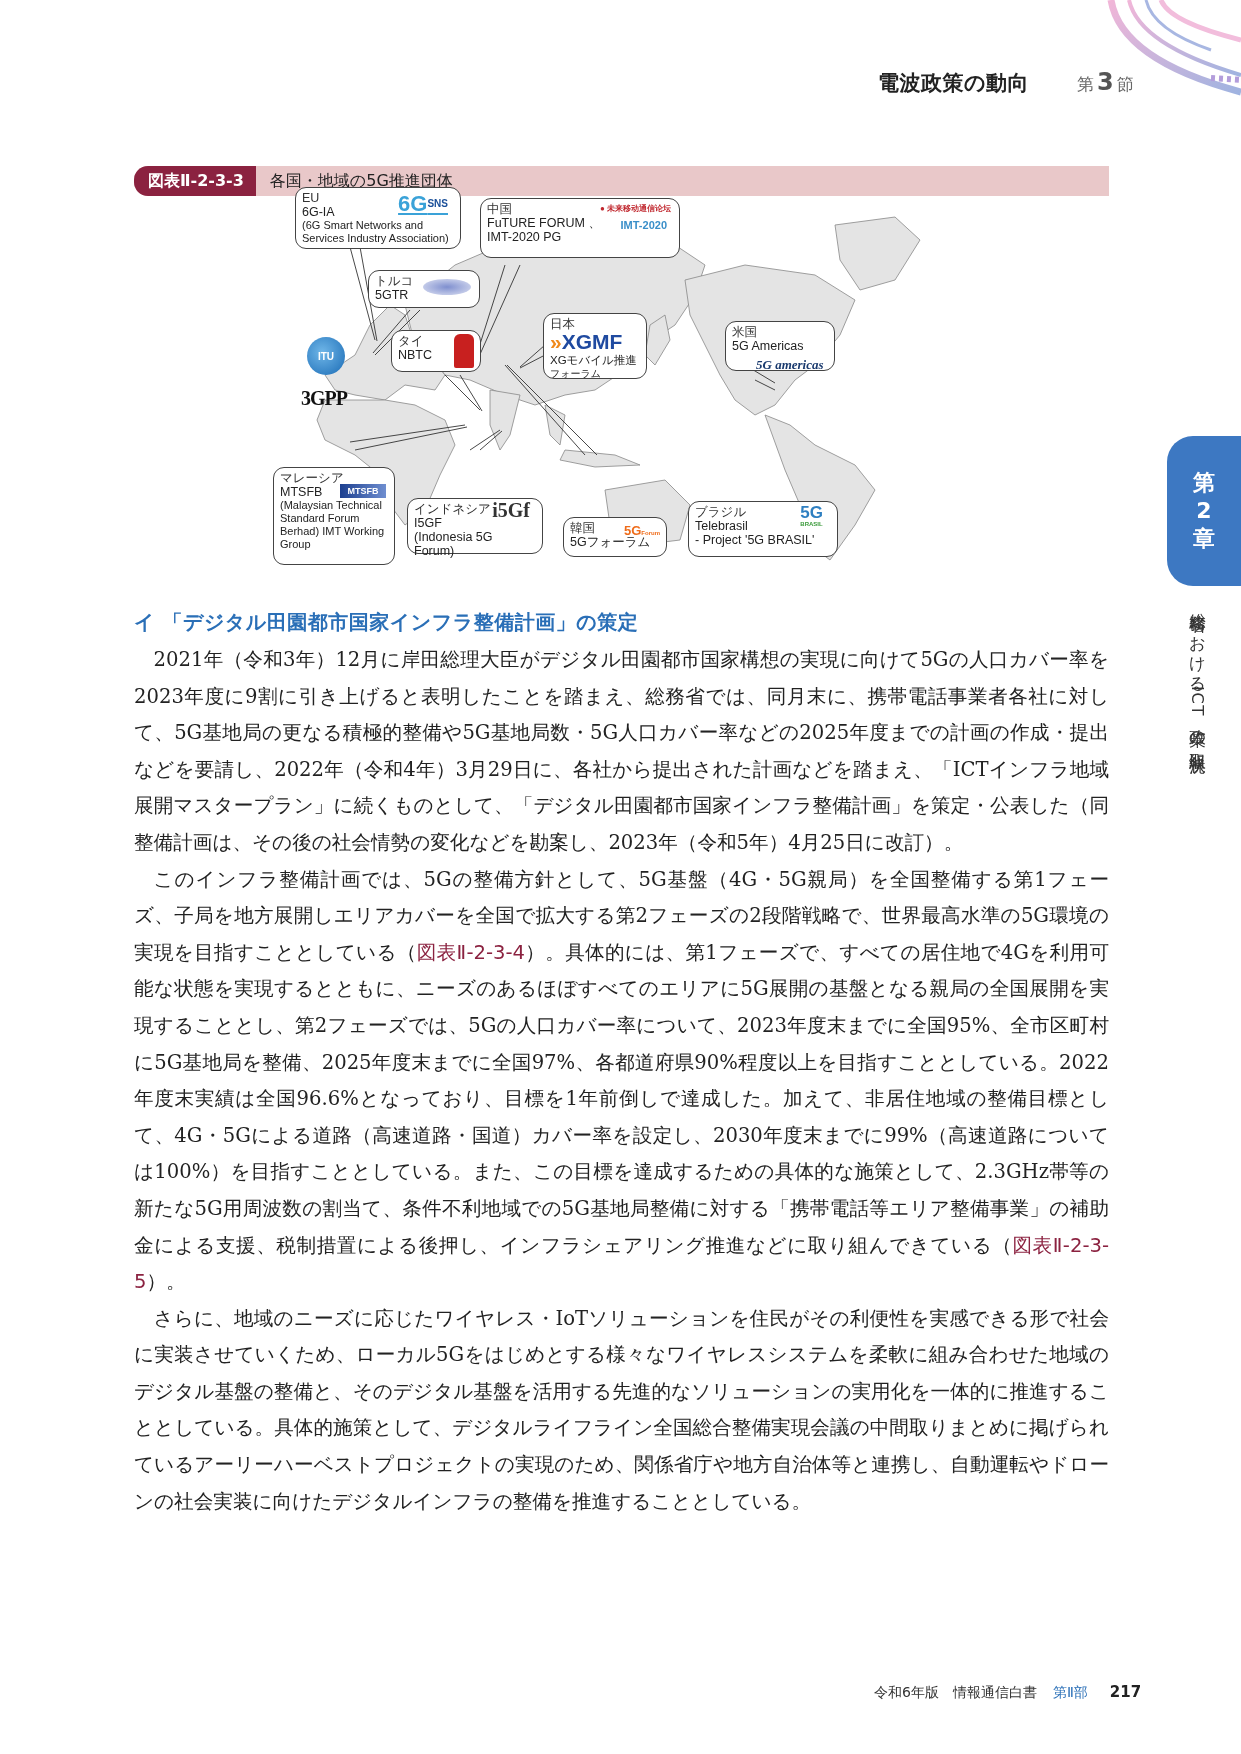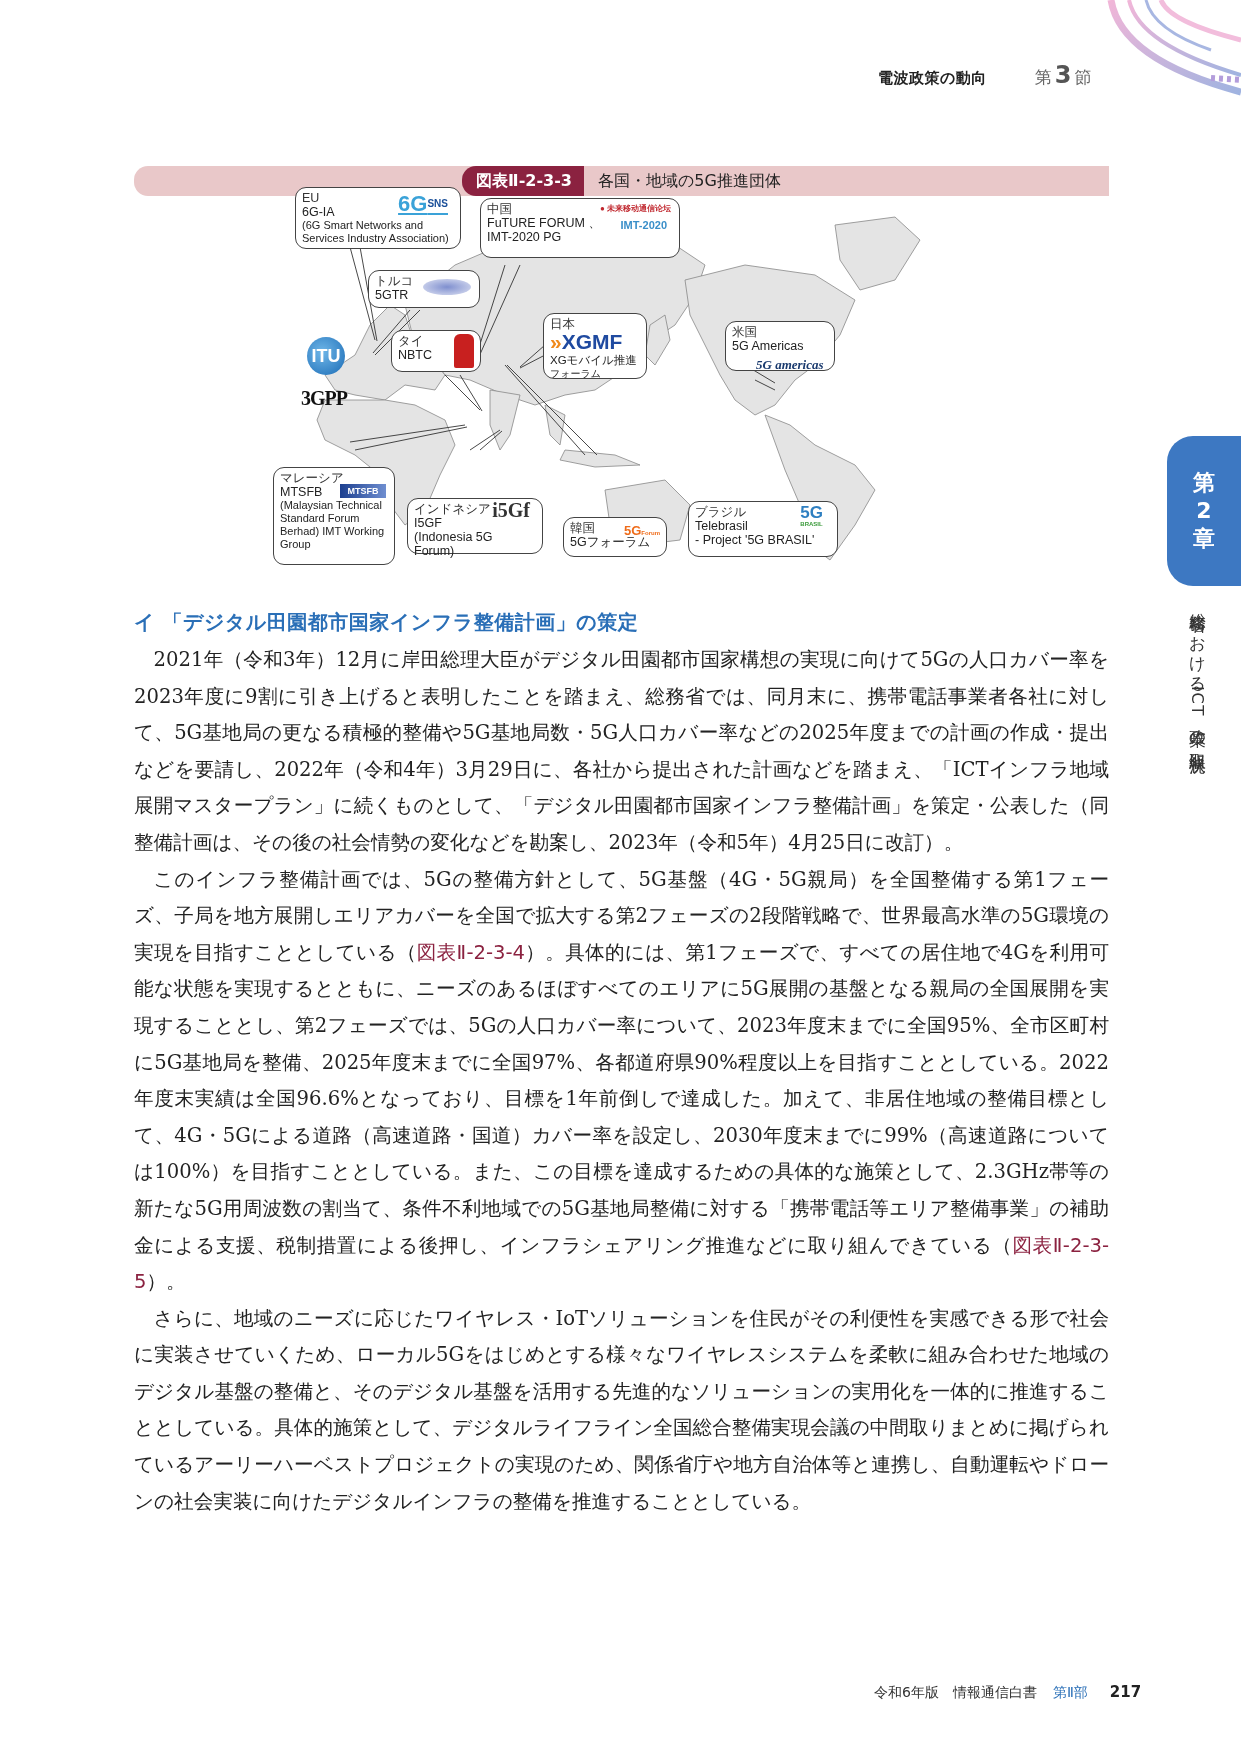--- a/index.html
+++ b/index.html
@@ -1,37 +1,37 @@
 <!DOCTYPE html>
 <html><head>
 <meta charset="utf-8">
 <style>
   * { box-sizing: border-box; margin: 0; padding: 0; }
   html, body { width: 1241px; height: 1754px; background: #ffffff; overflow: hidden; }
   body { position: relative; font-family: "DejaVu Sans", sans-serif; color: #222; }
 
   
   .running-head { position: absolute; top: 38px; left: 878px; display: flex; align-items: baseline; gap: 48px; }
-  .rh-title { font-size: 15px; font-weight: bold; color: #222; letter-spacing: 0.5px; margin-top: 31px; }
+  .rh-title { font-size: 21px; font-weight: bold; color: #222; letter-spacing: 0.5px; margin-top: 31px; }
   .rh-section { font-size: 17px; color: #666; }
   .rh-section .num { font-size: 24px; font-weight: bold; color: #555; margin: 0 3px; }
   .corner-deco { position: absolute; top: 0; right: 0; width: 140px; height: 110px; }
 
   
-  .fig-bar { position: absolute; top: 166px; left: 134px; width: 975px; height: 30px; background: #e9c8c9; border-radius: 14px 0 0 14px; display: flex; align-items: center; justify-content: center; }
+  .fig-bar { position: absolute; top: 166px; left: 134px; width: 975px; height: 30px; background: #e9c8c9; border-radius: 14px 0 0 14px; display: flex; align-items: center; }
   .fig-num { height: 30px; background: #8b2240; color: #fff; font-weight: bold; font-size: 16px; padding: 0 12px 0 14px; display: flex; align-items: center; border-radius: 14px 0 0 14px; }
   .fig-title { font-size: 16px; color: #222; padding-left: 14px; }
 
   
   .figure { position: absolute; top: 205px; left: 295px; width: 650px; height: 365px; }
   .map-svg { position: absolute; left: 0; top: 0; }
   .callout { position: absolute; background: #fff; border: 1.3px solid #444; border-radius: 11px; padding: 3px 6px; font-family: "Liberation Sans", sans-serif; font-size: 12.5px; line-height: 14px; color: #222; }
   .callout .region { color: #333; }
   .logo { position: absolute; font-family: "Liberation Sans", sans-serif; font-weight: bold; }
-  .itu-logo { position: absolute; left: 12px; top: 132px; width: 38px; height: 38px; border-radius: 50%; background: radial-gradient(circle at 40% 40%, #6fb6e8, #1a6bb5); color: #fff; font-size: 18px; font-weight: bold; display: flex; align-items: center; justify-content: center; font-family: "Liberation Sans", sans-serif; }
+  .itu-logo { position: absolute; left: 12px; top: 132px; width: 38px; height: 38px; border-radius: 50%; background: radial-gradient(circle at 40% 40%, #6fb6e8, #1a6bb5); color: #fff; font-size: 10px; font-weight: bold; display: flex; align-items: center; justify-content: center; font-family: "Liberation Sans", sans-serif; }
   .gpp-logo { position: absolute; left: 6px; top: 182px; font-family: "Liberation Serif", serif; font-weight: bold; font-size: 20px; color: #111; letter-spacing: -1px; }
 
   
   .section-heading { position: absolute; top: 609px; left: 134px; font-size: 20px; font-weight: bold; color: #2a6fb7; letter-spacing: 0.5px; }
 
   
   .body-text { position: absolute; top: 642px; left: 134px; width: 975px; font-family: "DejaVu Serif", serif; font-size: 19.6px; line-height: 36.6px; color: #222; text-align: justify; }
   .body-text p { text-indent: 1em; }
   .ref { color: #8b2240; font-family: "DejaVu Sans", sans-serif; font-weight: normal; }
 

